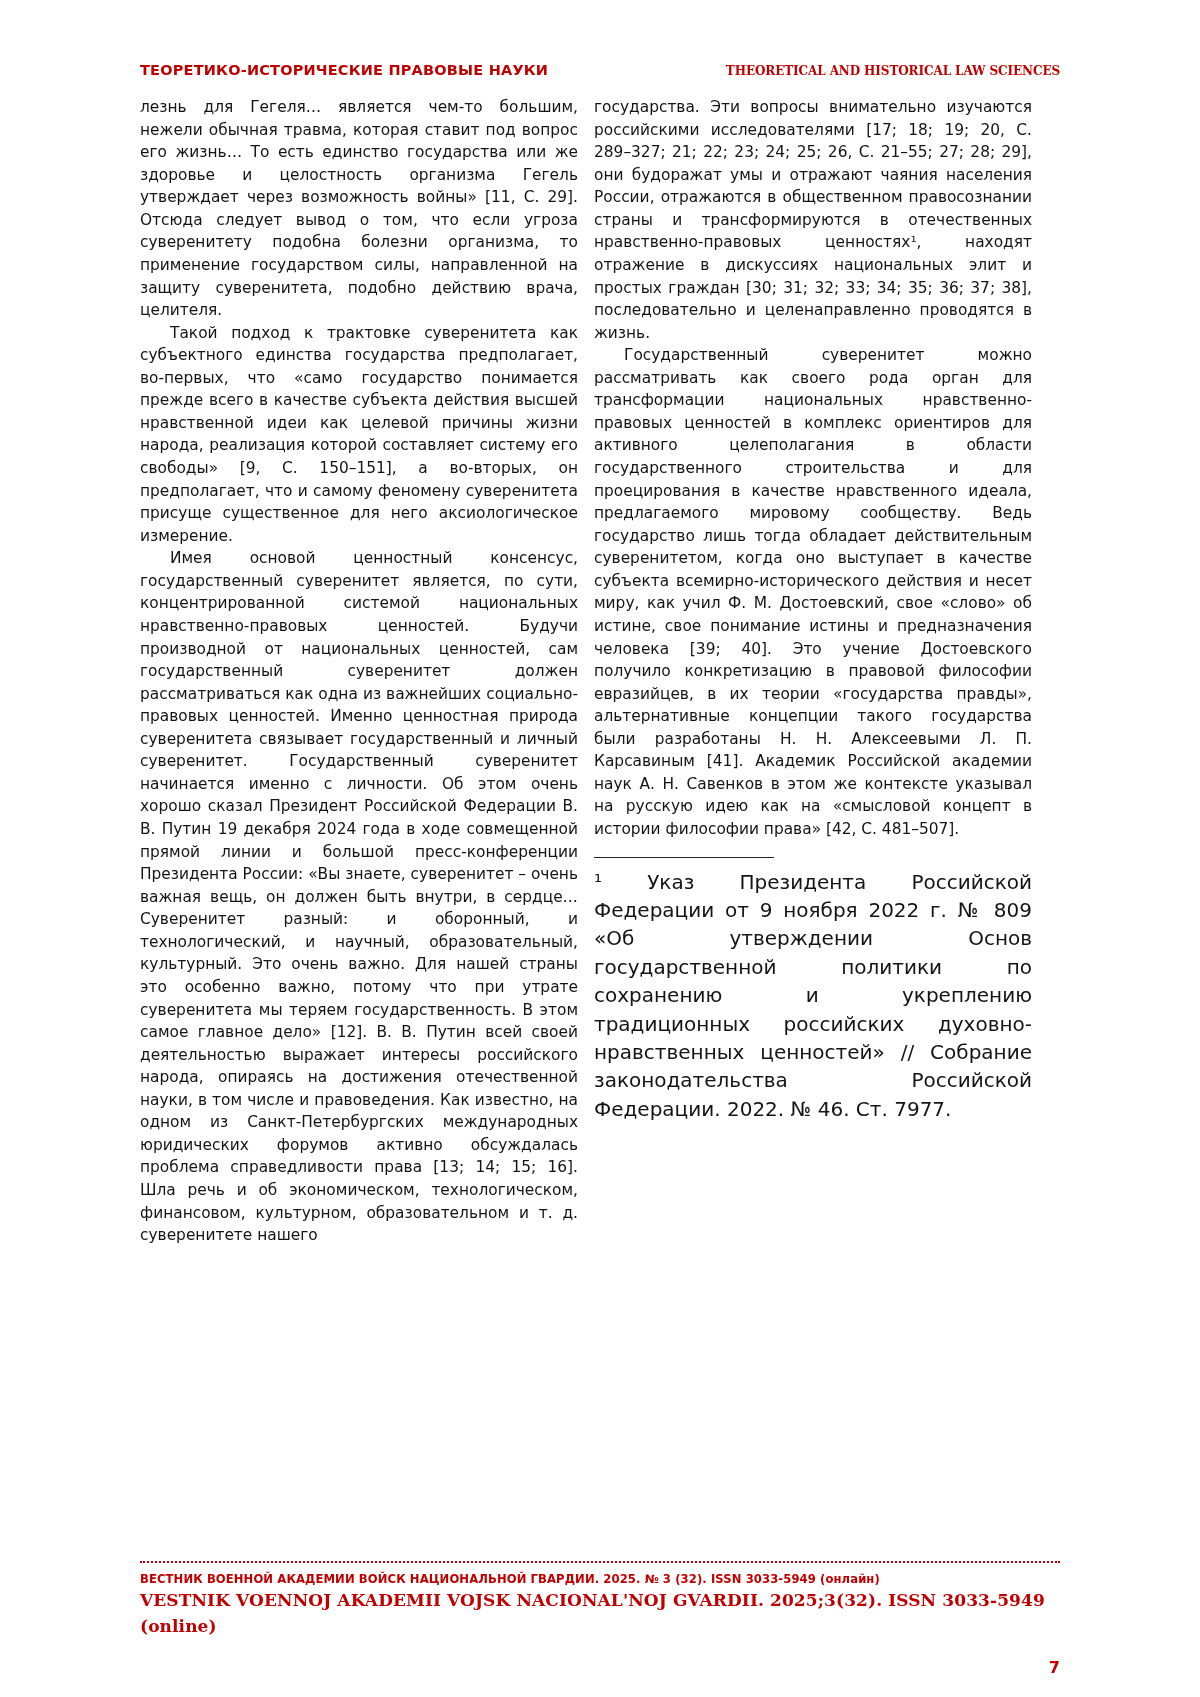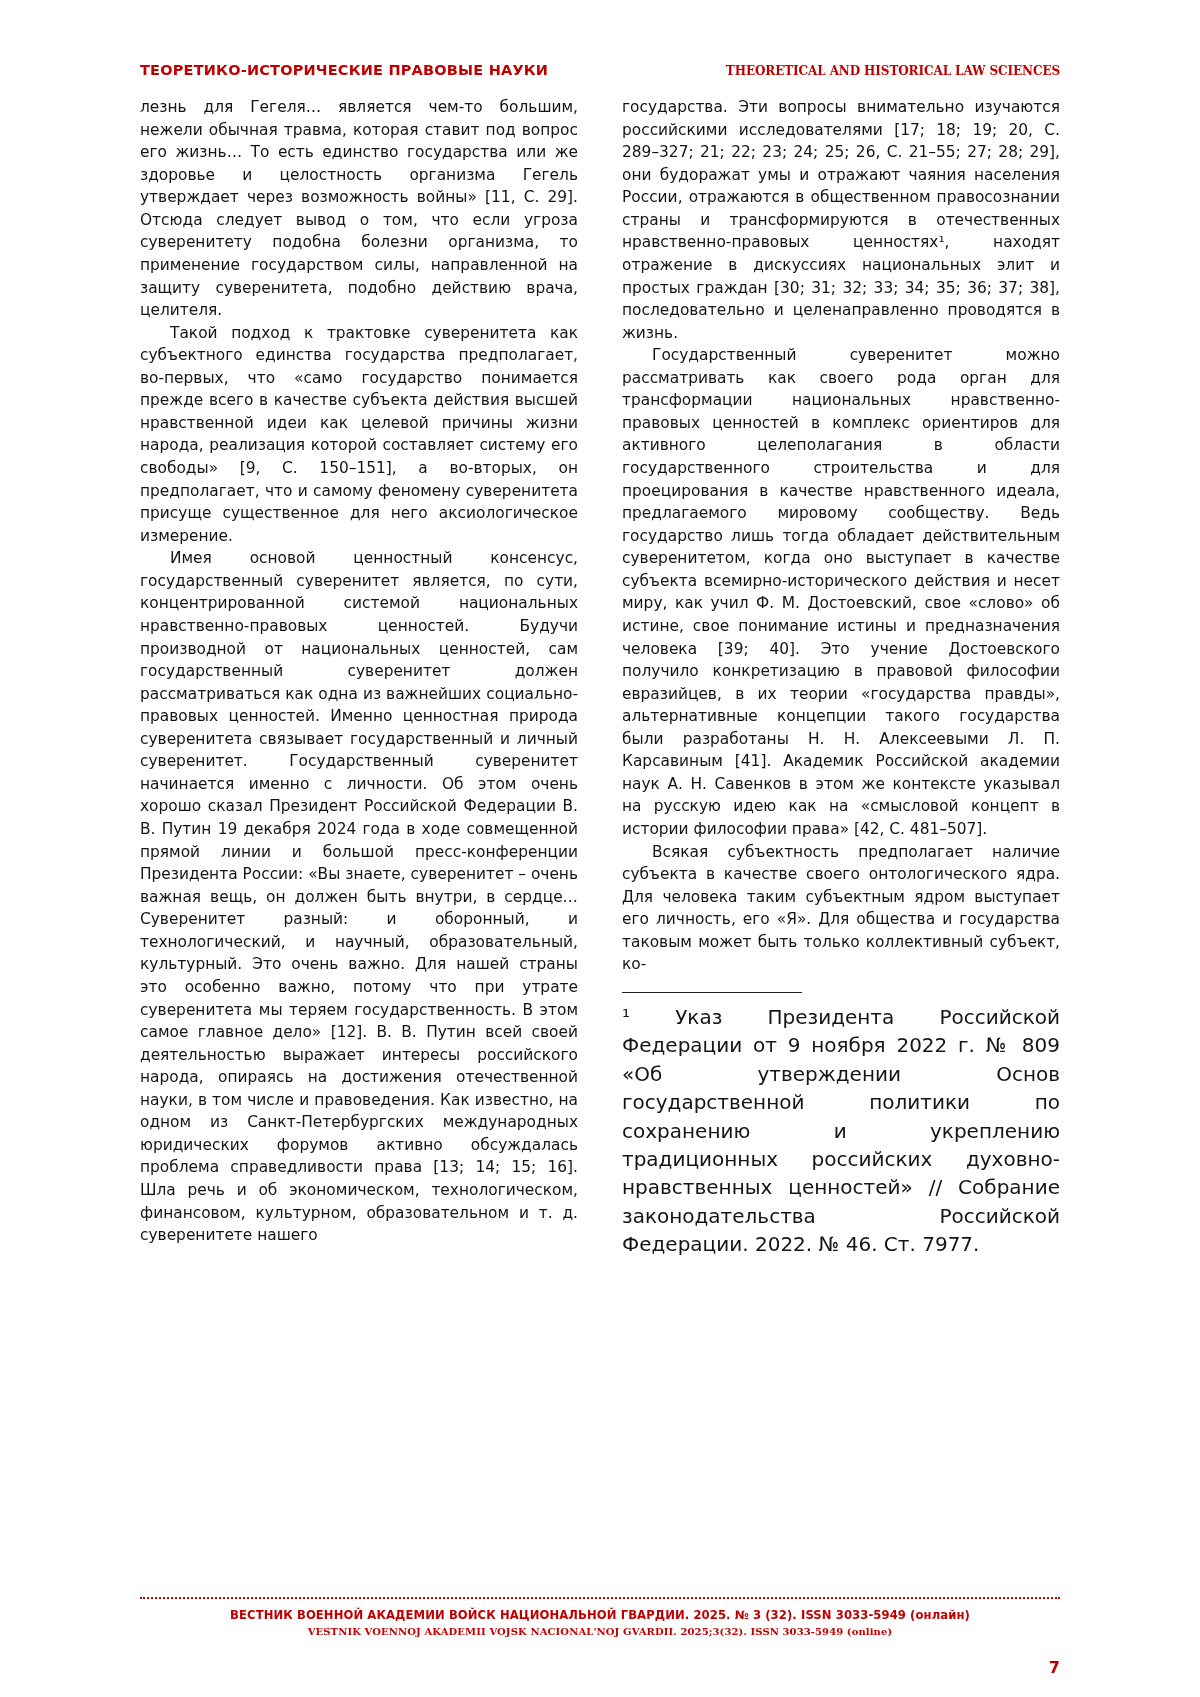--- a/index.html
+++ b/index.html
@@ -39,21 +39,21 @@
   .runhead-right {
     font-family: "DejaVu Serif", serif;
     font-size: 12px;
     font-weight: bold;
     color: #c00000;
     letter-spacing: -0.1px;
   }
   
   .columns {
     display: flex;
-    gap: 44px;
+    gap: 16px;
     align-items: flex-start;
   }
   .col {
     width: 438px;
     flex: 0 0 438px;
   }
   p.body {
     margin: 0;
     font-family: "DejaVu Sans", sans-serif;
     font-size: 15.4px;
@@ -92,25 +92,24 @@
     border-top: 2px dotted #c00000;
     margin-bottom: 8px;
   }
   .footer-line {
     font-family: "DejaVu Sans", sans-serif;
     font-size: 11.6px;
     font-weight: bold;
     color: #c00000;
     letter-spacing: 0.1px;
     line-height: 1.5;
-    text-align: center;
   }
   .footer-line.serif {
     font-family: "DejaVu Serif", serif;
-    font-size: 10px;
+    font-size: 17px;
   }
   .page-number {
     position: absolute;
     right: 140px;
     bottom: 20px;
     font-family: "DejaVu Sans", sans-serif;
     font-size: 16px;
     color: #c00000;
     font-weight: bold;
   }
@@ -129,21 +128,20 @@
 
     <div class="col">
       <p class="body noindent">лезнь для Гегеля… является чем-то большим, нежели обычная травма, которая ставит под вопрос его жизнь… То есть единство государства или же здоровье и целостность организма Гегель утверждает через возможность войны» [11, С. 29]. Отсюда следует вывод о том, что если угроза суверенитету подобна болезни организма, то применение государством силы, направленной на защиту суверенитета, подобно действию врача, целителя.</p>
       <p class="body">Такой подход к трактовке суверенитета как субъектного единства государства предполагает, во-первых, что «само государство понимается прежде всего в качестве субъекта действия высшей нравственной идеи как целевой причины жизни народа, реализация которой составляет систему его свободы» [9, С. 150–151], а во-вторых, он предполагает, что и самому феномену суверенитета присуще существенное для него аксиологическое измерение.</p>
       <p class="body">Имея основой ценностный консенсус, государственный суверенитет является, по сути, концентрированной системой национальных нравственно-правовых ценностей. Будучи производной от национальных ценностей, сам государственный суверенитет должен рассматриваться как одна из важнейших социально-правовых ценностей. Именно ценностная природа суверенитета связывает государственный и личный суверенитет. Государственный суверенитет начинается именно с личности. Об этом очень хорошо сказал Президент Российской Федерации В. В. Путин 19 декабря 2024 года в ходе совмещенной прямой линии и большой пресс-конференции Президента России: «Вы знаете, суверенитет – очень важная вещь, он должен быть внутри, в сердце… Суверенитет разный: и оборонный, и технологический, и научный, образовательный, культурный. Это очень важно. Для нашей страны это особенно важно, потому что при утрате суверенитета мы теряем государственность. В этом самое главное дело» [12]. В. В. Путин всей своей деятельностью выражает интересы российского народа, опираясь на достижения отечественной науки, в том числе и правоведения. Как известно, на одном из Санкт-Петербургских международных юридических форумов активно обсуждалась проблема справедливости права [13; 14; 15; 16]. Шла речь и об экономическом, технологическом, финансовом, культурном, образовательном и т. д. суверенитете нашего</p>
     </div>
 
     <div class="col">
       <p class="body noindent">государства. Эти вопросы внимательно изучаются российскими исследователями [17; 18; 19; 20, С. 289–327; 21; 22; 23; 24; 25; 26, С. 21–55; 27; 28; 29], они будоражат умы и отражают чаяния населения России, отражаются в общественном правосознании страны и трансформируются в отечественных нравственно-правовых ценностях¹, находят отражение в дискуссиях национальных элит и простых граждан [30; 31; 32; 33; 34; 35; 36; 37; 38], последовательно и целенаправленно проводятся в жизнь.</p>
       <p class="body">Государственный суверенитет можно рассматривать как своего рода орган для трансформации национальных нравственно-правовых ценностей в комплекс ориентиров для активного целеполагания в области государственного строительства и для проецирования в качестве нравственного идеала, предлагаемого мировому сообществу. Ведь государство лишь тогда обладает действительным суверенитетом, когда оно выступает в качестве субъекта всемирно-исторического действия и несет миру, как учил Ф. М. Достоевский, свое «слово» об истине, свое понимание истины и предназначения человека [39; 40]. Это учение Достоевского получило конкретизацию в правовой философии евразийцев, в их теории «государства правды», альтернативные концепции такого государства были разработаны Н. Н. Алексеевыми Л. П. Карсавиным [41]. Академик Российской академии наук А. Н. Савенков в этом же контексте указывал на русскую идею как на «смысловой концепт в истории философии права» [42, С. 481–507].</p>
-      <p class="body">Всякая субъектность предполагает наличие субъекта в качестве своего онтологического ядра. Для человека таким субъектным ядром выступает его личность, его «Я». Для общества и государства таковым может быть только коллективный субъект, ко-</p>
 
       <div class="footnote-rule"></div>
       <p class="footnote">¹ Указ Президента Российской Федерации от 9 ноября 2022 г. № 809 «Об утверждении Основ государственной политики по сохранению и укреплению традиционных российских духовно-нравственных ценностей» // Собрание законодательства Российской Федерации. 2022. № 46. Ст. 7977.</p>
     </div>
 
   </div>
 
   <div class="footer">
     <div class="footer-rule"></div>
     <div class="footer-line">ВЕСТНИК ВОЕННОЙ АКАДЕМИИ ВОЙСК НАЦИОНАЛЬНОЙ ГВАРДИИ. 2025. № 3 (32). ISSN 3033-5949 (онлайн)</div>

